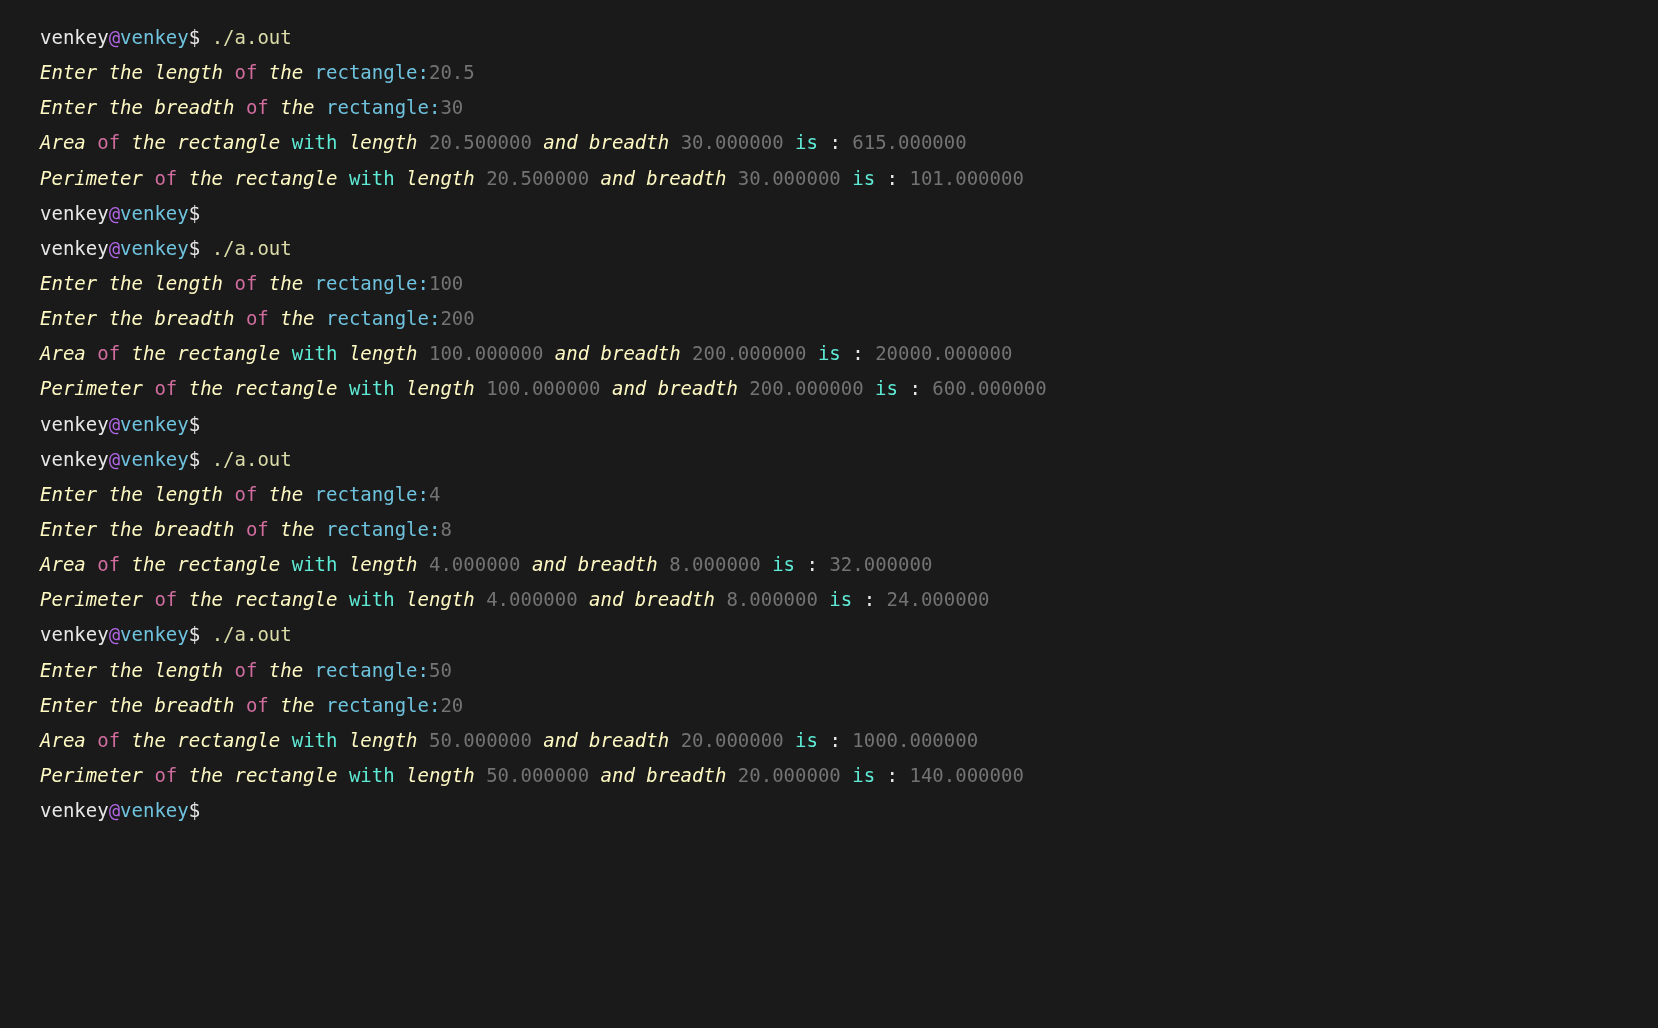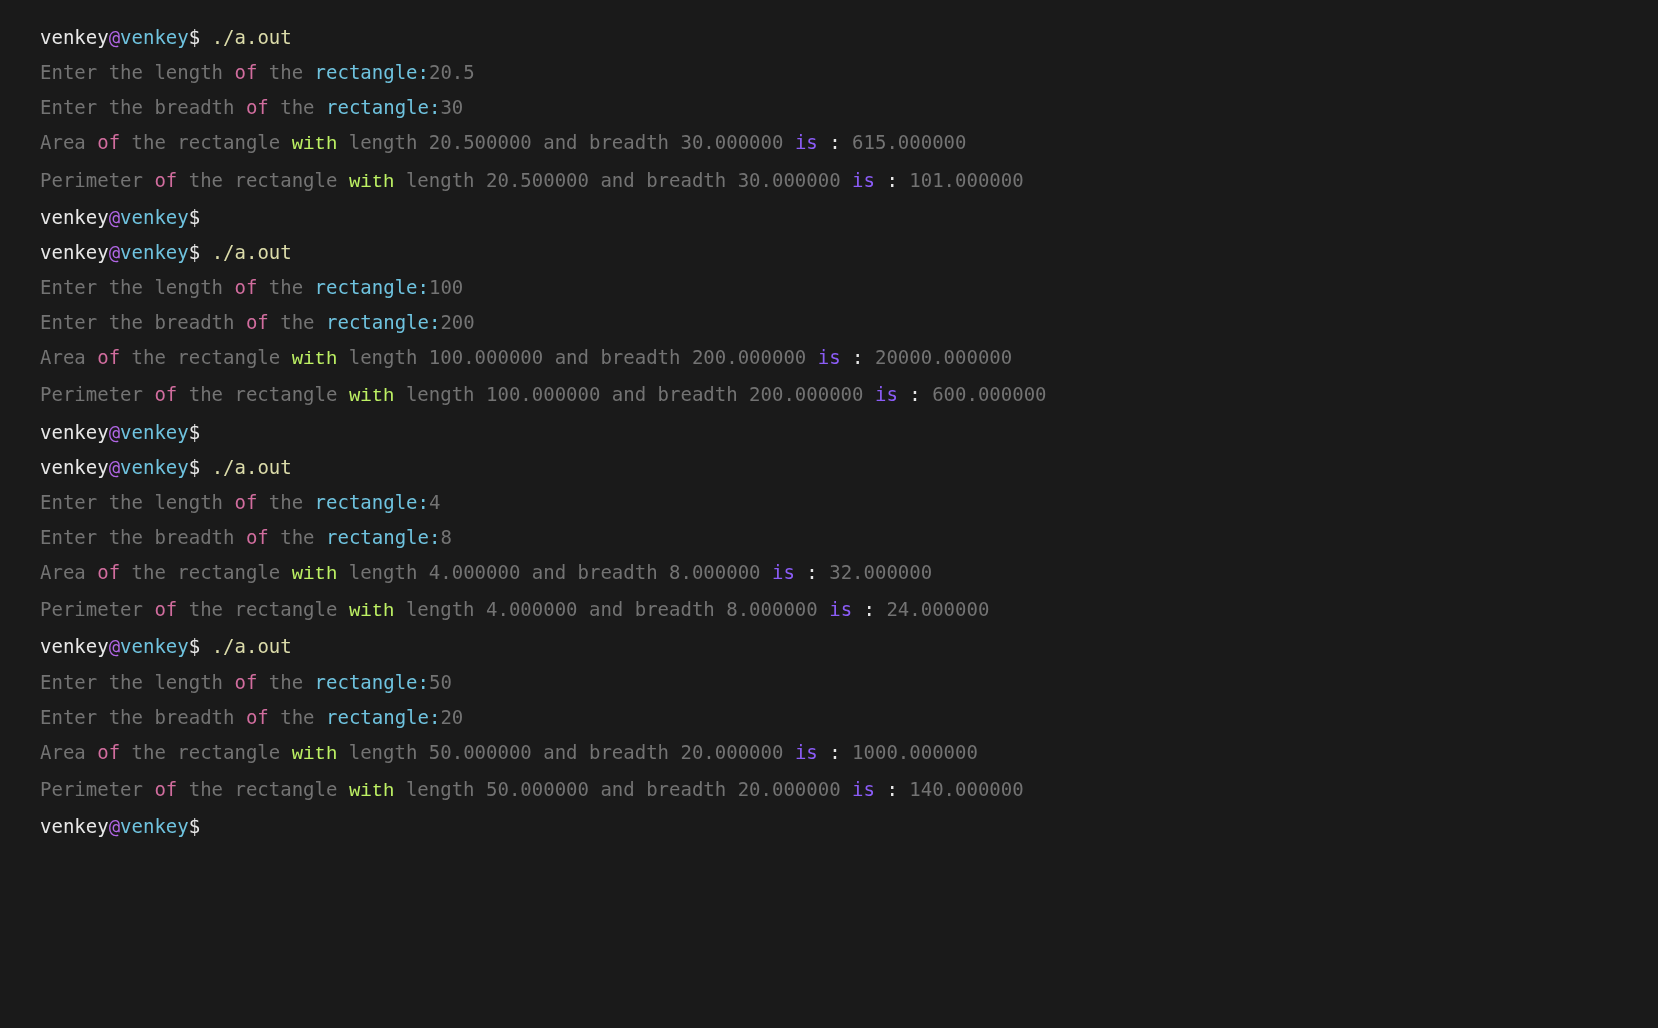--- a/index.html
+++ b/index.html
@@ -19,24 +19,24 @@
       overflow: hidden;
     }
     .terminal {
       white-space: pre;
     }
     .user { color: #e8e8e8; }
     .at { color: #b267e6; }
     .host { color: #6fc3df; }
     .dollar { color: #e8e8e8; }
     .path { color: #dcdcaa; }
-    .text { color: #737373; }
+    .text { color: #fef9c3; font-style: italic; }
     .kw-of { color: #d16d9e; text-align: right; }
-    .kw-with { color: #bef264; font-family: Liberation Mono, monospace; }
-    .kw-is { color: #8b5cf6; }
+    .kw-with { color: #5eead4; }
+    .kw-is { color: #5eead4; }
     .rect { color: #6fc3df; margin-top: 44px; }
     .num { color: #737373; }
     .colon { color: #e8e8e8; }
     .line { display: block; }
   </style>
 </head>
 <body>
 
 <div class="terminal" id="term"><span class="line"><span class="user">venkey</span><span class="at">@</span><span class="host">venkey</span><span class="dollar">$ </span><span class="path">./a.out</span></span><span class="line"><span class="text">Enter the length </span><span class="kw-of">of</span><span class="text"> the </span><span class="rect">rectangle:</span><span class="num">20.5</span></span><span class="line"><span class="text">Enter the breadth </span><span class="kw-of">of</span><span class="text"> the </span><span class="rect">rectangle:</span><span class="num">30</span></span><span class="line"><span class="text">Area </span><span class="kw-of">of</span><span class="text"> the rectangle </span><span class="kw-with">with</span><span class="text"> length </span><span class="num">20.500000</span><span class="text"> and breadth </span><span class="num">30.000000</span><span class="text"> </span><span class="kw-is">is</span><span class="colon"> : </span><span class="num">615.000000</span></span><span class="line"><span class="text">Perimeter </span><span class="kw-of">of</span><span class="text"> the rectangle </span><span class="kw-with">with</span><span class="text"> length </span><span class="num">20.500000</span><span class="text"> and breadth </span><span class="num">30.000000</span><span class="text"> </span><span class="kw-is">is</span><span class="colon"> : </span><span class="num">101.000000</span></span><span class="line"><span class="user">venkey</span><span class="at">@</span><span class="host">venkey</span><span class="dollar">$ </span></span><span class="line"><span class="user">venkey</span><span class="at">@</span><span class="host">venkey</span><span class="dollar">$ </span><span class="path">./a.out</span></span><span class="line"><span class="text">Enter the length </span><span class="kw-of">of</span><span class="text"> the </span><span class="rect">rectangle:</span><span class="num">100</span></span><span class="line"><span class="text">Enter the breadth </span><span class="kw-of">of</span><span class="text"> the </span><span class="rect">rectangle:</span><span class="num">200</span></span><span class="line"><span class="text">Area </span><span class="kw-of">of</span><span class="text"> the rectangle </span><span class="kw-with">with</span><span class="text"> length </span><span class="num">100.000000</span><span class="text"> and breadth </span><span class="num">200.000000</span><span class="text"> </span><span class="kw-is">is</span><span class="colon"> : </span><span class="num">20000.000000</span></span><span class="line"><span class="text">Perimeter </span><span class="kw-of">of</span><span class="text"> the rectangle </span><span class="kw-with">with</span><span class="text"> length </span><span class="num">100.000000</span><span class="text"> and breadth </span><span class="num">200.000000</span><span class="text"> </span><span class="kw-is">is</span><span class="colon"> : </span><span class="num">600.000000</span></span><span class="line"><span class="user">venkey</span><span class="at">@</span><span class="host">venkey</span><span class="dollar">$ </span></span><span class="line"><span class="user">venkey</span><span class="at">@</span><span class="host">venkey</span><span class="dollar">$ </span><span class="path">./a.out</span></span><span class="line"><span class="text">Enter the length </span><span class="kw-of">of</span><span class="text"> the </span><span class="rect">rectangle:</span><span class="num">4</span></span><span class="line"><span class="text">Enter the breadth </span><span class="kw-of">of</span><span class="text"> the </span><span class="rect">rectangle:</span><span class="num">8</span></span><span class="line"><span class="text">Area </span><span class="kw-of">of</span><span class="text"> the rectangle </span><span class="kw-with">with</span><span class="text"> length </span><span class="num">4.000000</span><span class="text"> and breadth </span><span class="num">8.000000</span><span class="text"> </span><span class="kw-is">is</span><span class="colon"> : </span><span class="num">32.000000</span></span><span class="line"><span class="text">Perimeter </span><span class="kw-of">of</span><span class="text"> the rectangle </span><span class="kw-with">with</span><span class="text"> length </span><span class="num">4.000000</span><span class="text"> and breadth </span><span class="num">8.000000</span><span class="text"> </span><span class="kw-is">is</span><span class="colon"> : </span><span class="num">24.000000</span></span><span class="line"><span class="user">venkey</span><span class="at">@</span><span class="host">venkey</span><span class="dollar">$ </span><span class="path">./a.out</span></span><span class="line"><span class="text">Enter the length </span><span class="kw-of">of</span><span class="text"> the </span><span class="rect">rectangle:</span><span class="num">50</span></span><span class="line"><span class="text">Enter the breadth </span><span class="kw-of">of</span><span class="text"> the </span><span class="rect">rectangle:</span><span class="num">20</span></span><span class="line"><span class="text">Area </span><span class="kw-of">of</span><span class="text"> the rectangle </span><span class="kw-with">with</span><span class="text"> length </span><span class="num">50.000000</span><span class="text"> and breadth </span><span class="num">20.000000</span><span class="text"> </span><span class="kw-is">is</span><span class="colon"> : </span><span class="num">1000.000000</span></span><span class="line"><span class="text">Perimeter </span><span class="kw-of">of</span><span class="text"> the rectangle </span><span class="kw-with">with</span><span class="text"> length </span><span class="num">50.000000</span><span class="text"> and breadth </span><span class="num">20.000000</span><span class="text"> </span><span class="kw-is">is</span><span class="colon"> : </span><span class="num">140.000000</span></span><span class="line"><span class="user">venkey</span><span class="at">@</span><span class="host">venkey</span><span class="dollar">$ </span></span></div>
 

